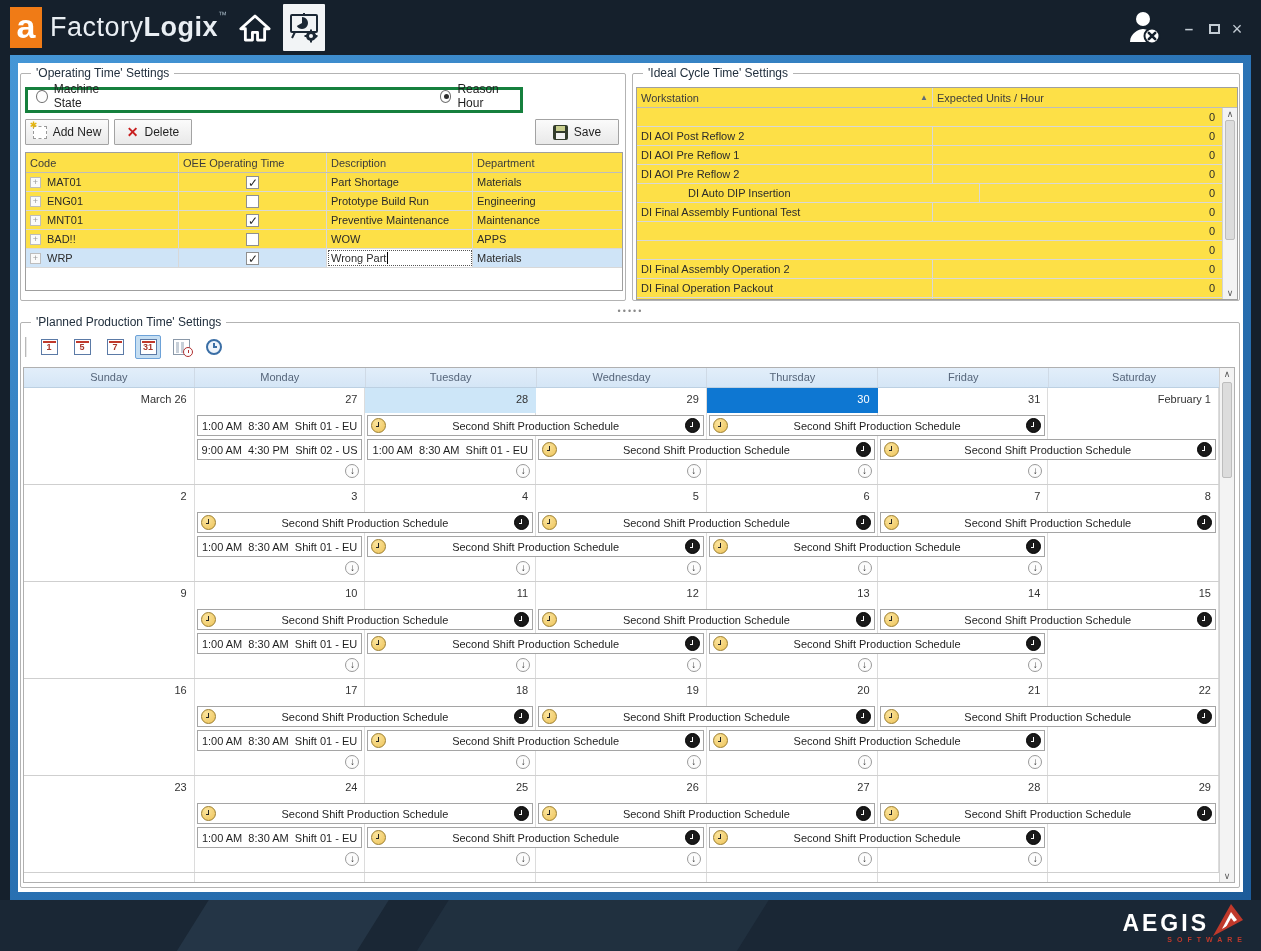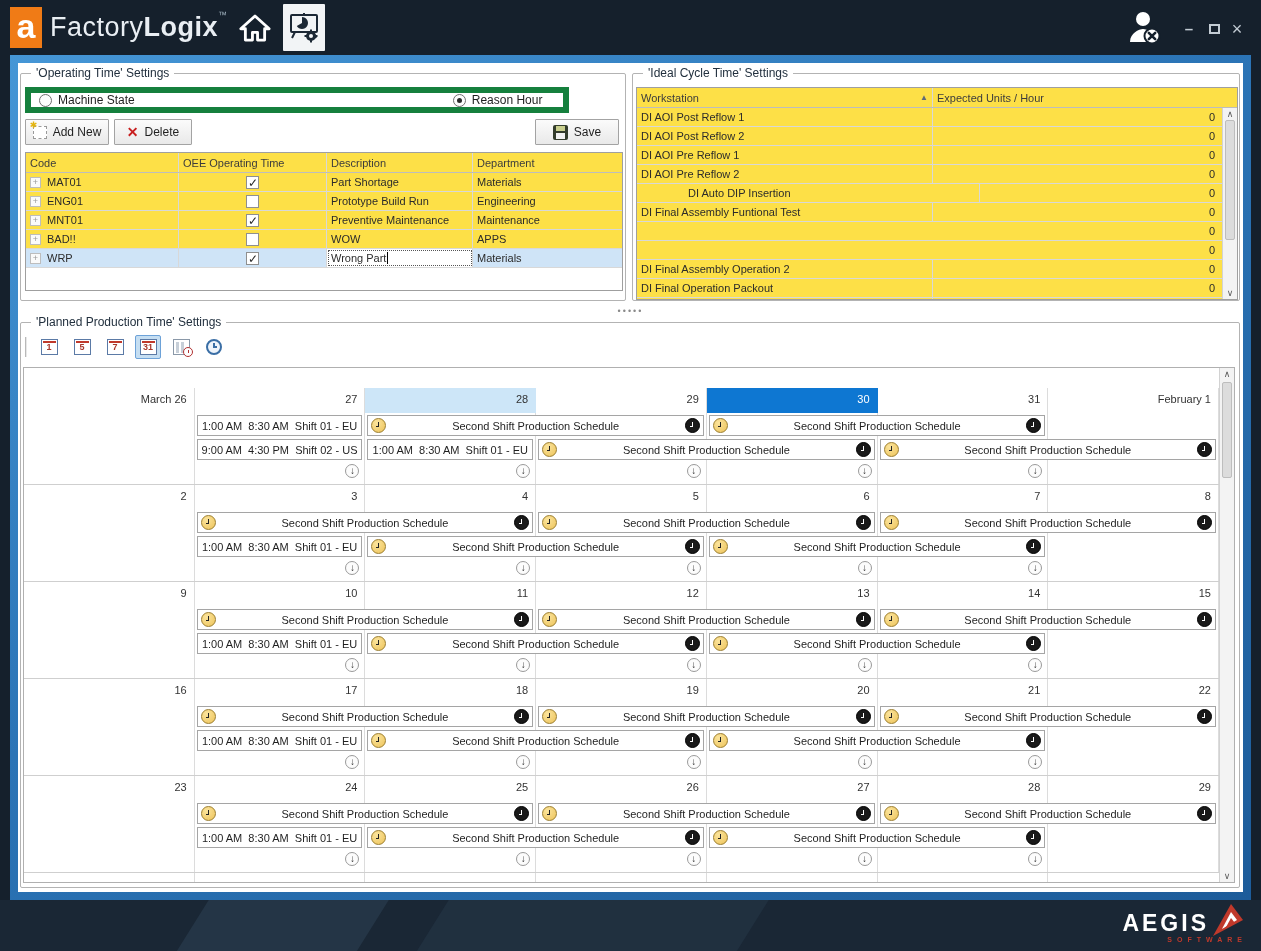--- a/index.html
+++ b/index.html
@@ -26,21 +26,21 @@
 
 .frame{position:absolute;left:10px;top:55px;width:1241px;height:845px;
   background:linear-gradient(150deg,#4596d6 0%,#2b74b6 45%,#1d5c9a 100%)}
 .content{position:absolute;left:18px;top:63px;width:1225px;height:829px;background:#fff}
 
 
 .gb{position:absolute;border:1px solid #b3b3b3;border-radius:2px}
 .gb-label{position:absolute;top:-8px;left:10px;background:#fff;padding:0 5px;font-size:12px;color:#22303e;white-space:nowrap}
 
 
-.radio-row{position:absolute;left:4px;top:13px;width:544px;height:26px;border:6px solid #15803d;display:flex;align-items:center}
+.radio-row{position:absolute;left:4px;top:13px;width:498px;height:26px;border:3px solid #15803d;display:flex;align-items:flex-end}
 .radio{display:flex;align-items:center;gap:6px;font-size:12px;color:#1f1f1f}
 .radio .circ{width:13px;height:13px;border:1px solid #707070;border-radius:50%;background:#fdfdfd;position:relative}
 .radio .circ.on::after{content:"";position:absolute;left:3px;top:3px;width:5px;height:5px;border-radius:50%;background:#2b2b2b}
 .r1{margin-left:8px}.r2{margin-left:318px}
 .btn{position:absolute;height:26px;border:1px solid #a3a3a3;background:linear-gradient(#fbfbfb,#e9e9e9);
   display:flex;align-items:center;justify-content:center;gap:6px;font-size:12px;color:#1f1f1f;border-radius:1px}
 .btn-addnew{left:4px;top:45px;width:84px}
 .btn-delete{left:93px;top:45px;width:78px}
 .btn-save{top:45px;right:6px;width:84px}
 .ico-addnew{width:14px;height:13px;border:1px dashed #9a9a9a;position:relative;background:#fff}
@@ -269,21 +269,20 @@
       <div class="vscroll" style="top:20px">
         <div class="up">∧</div>
         <div class="thumb" style="top:12px;height:120px"></div>
         <div class="dn">∨</div>
       </div>
     <div class="trow thead" style="margin-right: 0px;">
           <div class="tcell" style="width: 296px;">Workstation<span class="sortasc">▲</span></div>
           <div class="tcell" style="flex: 1 1 0%;">Expected Units / Hour</div>
         </div>
         <div class="trow">
-          <div class="tcell" style="width: 296px;">DI AOI Post Reflow 1</div>
           <div class="tcell right" style="flex: 1 1 0%; padding-right: 22px;">0</div>
         </div>
         <div class="trow">
           <div class="tcell" style="width: 296px;">DI AOI Post Reflow 2</div>
           <div class="tcell right" style="flex: 1 1 0%; padding-right: 22px;">0</div>
         </div>
         <div class="trow">
           <div class="tcell" style="width: 296px;">DI AOI Pre Reflow 1</div>
           <div class="tcell right" style="flex: 1 1 0%; padding-right: 22px;">0</div>
         </div>
@@ -349,20 +348,29 @@
         <div class="cal-btn">
           <div class="mini-tl">
             <div class="clk"></div>
           </div>
         </div>
         <div class="cal-btn">
           <div class="mini-clock"></div>
         </div>
       </div>
     <div class="calendar">
+      <div class="cal-head" id="cal-head">
+          <div class="cal-hcell">Sunday</div>
+          <div class="cal-hcell">Monday</div>
+          <div class="cal-hcell">Tuesday</div>
+          <div class="cal-hcell">Wednesday</div>
+          <div class="cal-hcell">Thursday</div>
+          <div class="cal-hcell">Friday</div>
+          <div class="cal-hcell">Saturday</div>
+        </div>
       <div class="cal-body" id="cal-body">
           <div class="cal-week">
             <div class="cal-cell" style="left: 0%; width: 14.2857%;"></div>
             <div class="cal-cell" style="left: 14.2857%; width: 14.2857%;"></div>
             <div class="cal-cell" style="left: 28.5714%; width: 14.2857%;"></div>
             <div class="cal-cell" style="left: 42.8571%; width: 14.2857%;"></div>
             <div class="cal-cell" style="left: 57.1429%; width: 14.2857%;"></div>
             <div class="cal-cell" style="left: 71.4286%; width: 14.2857%;"></div>
             <div class="cal-cell" style="left: 85.7143%; width: 14.2857%;"></div>
             <div class="cal-date" style="left: 0%; width: 14.2857%;">March 26</div>

